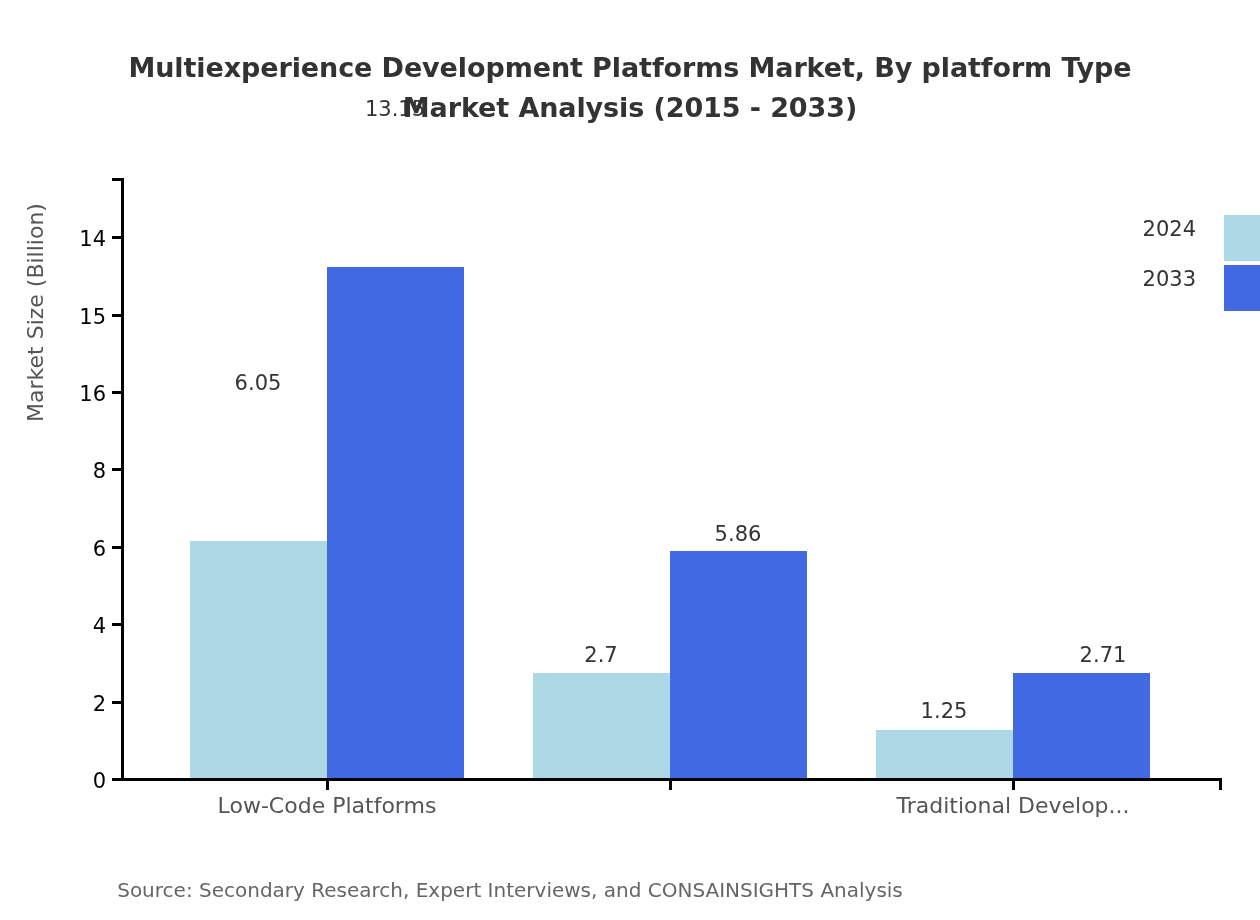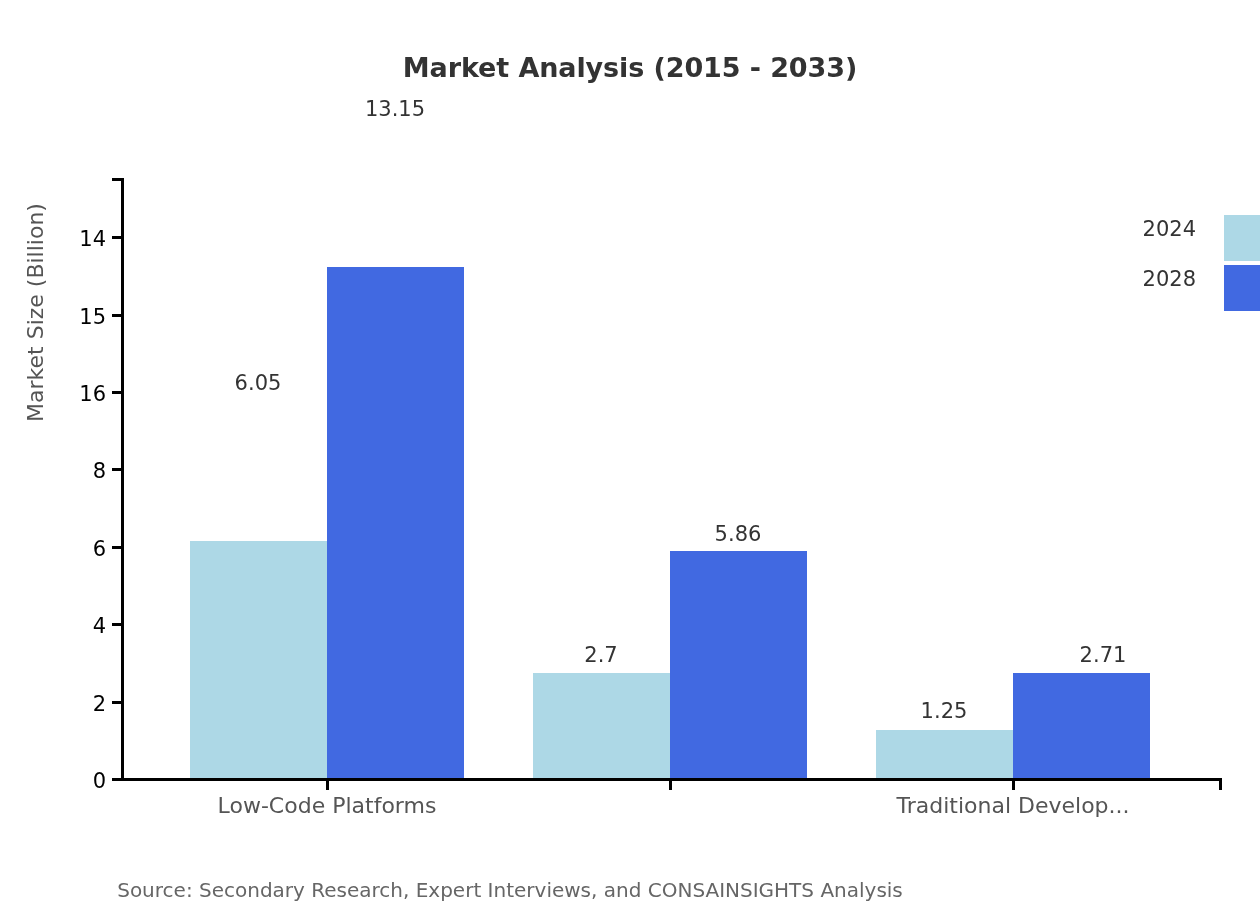--- a/index.html
+++ b/index.html
@@ -197,20 +197,21 @@
     width: 1020px;
     text-align: center;
     font-size: 20px;
     color: #666666;
   }
 </style>
 </head>
 <body>
 
 <div id="chart-title">
+  <span class="title-line">Multiexperience Development Platforms Market, By platform Type</span>
   <span class="title-line">Market Analysis (2015 - 2033)</span>
 </div>
 
 <div id="y-axis-title">Market Size (Billion)</div>
 
 <div id="y-axis-labels">
   <div class="ylab" style="top:603px;">0</div>
   <div class="ylab" style="top:525.6px;">2</div>
   <div class="ylab" style="top:448.2px;">4</div>
   <div class="ylab" style="top:370.8px;">6</div>
@@ -264,18 +265,18 @@
   <div class="xlab" style="left:206px;">Low-Code Platforms</div>
   <div class="xlab" style="left:892px;">Traditional Develop...</div>
 </div>
 
 <div id="legend">
   <div class="legend-row" style="top:0px;">
     <span class="legend-label">2024</span>
     <span class="legend-swatch sw-2024"></span>
   </div>
   <div class="legend-row" style="top:50px;">
-    <span class="legend-label">2028</span>
+    <span class="legend-label">2033</span>
     <span class="legend-swatch sw-2033"></span>
   </div>
 </div>
 
 <div id="source-note">Source: Secondary Research, Expert Interviews, and CONSAINSIGHTS Analysis</div>
 
 </body></html>

